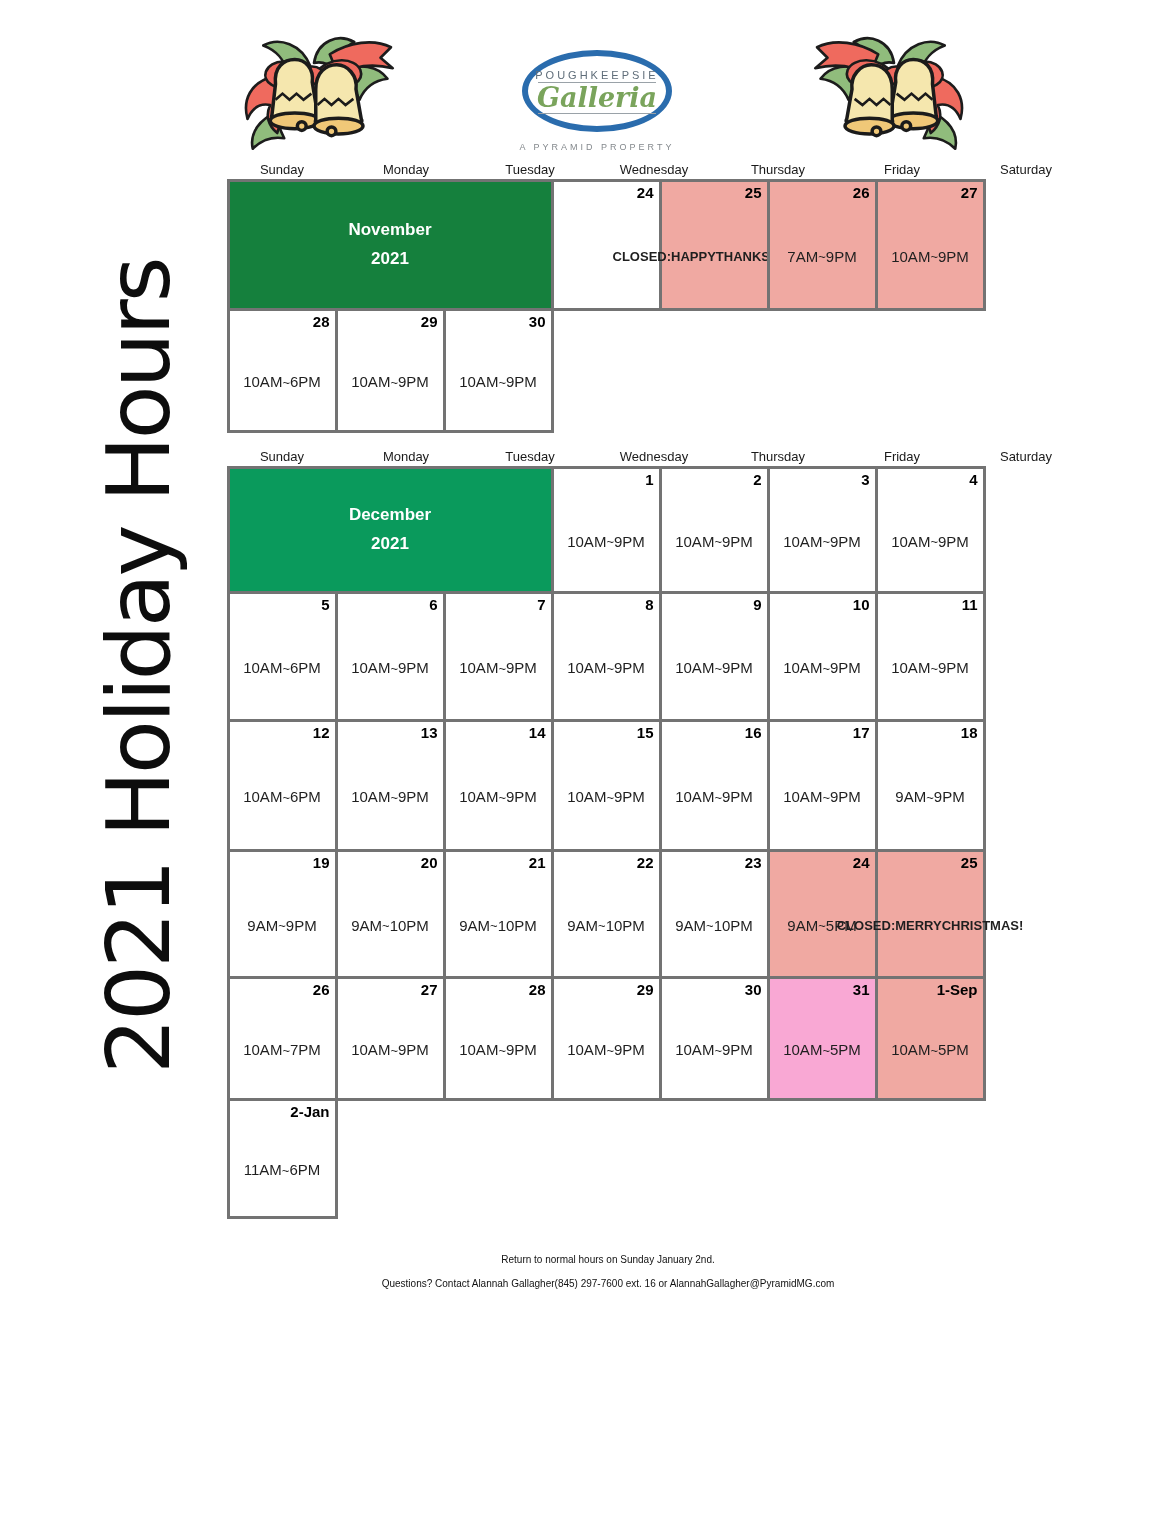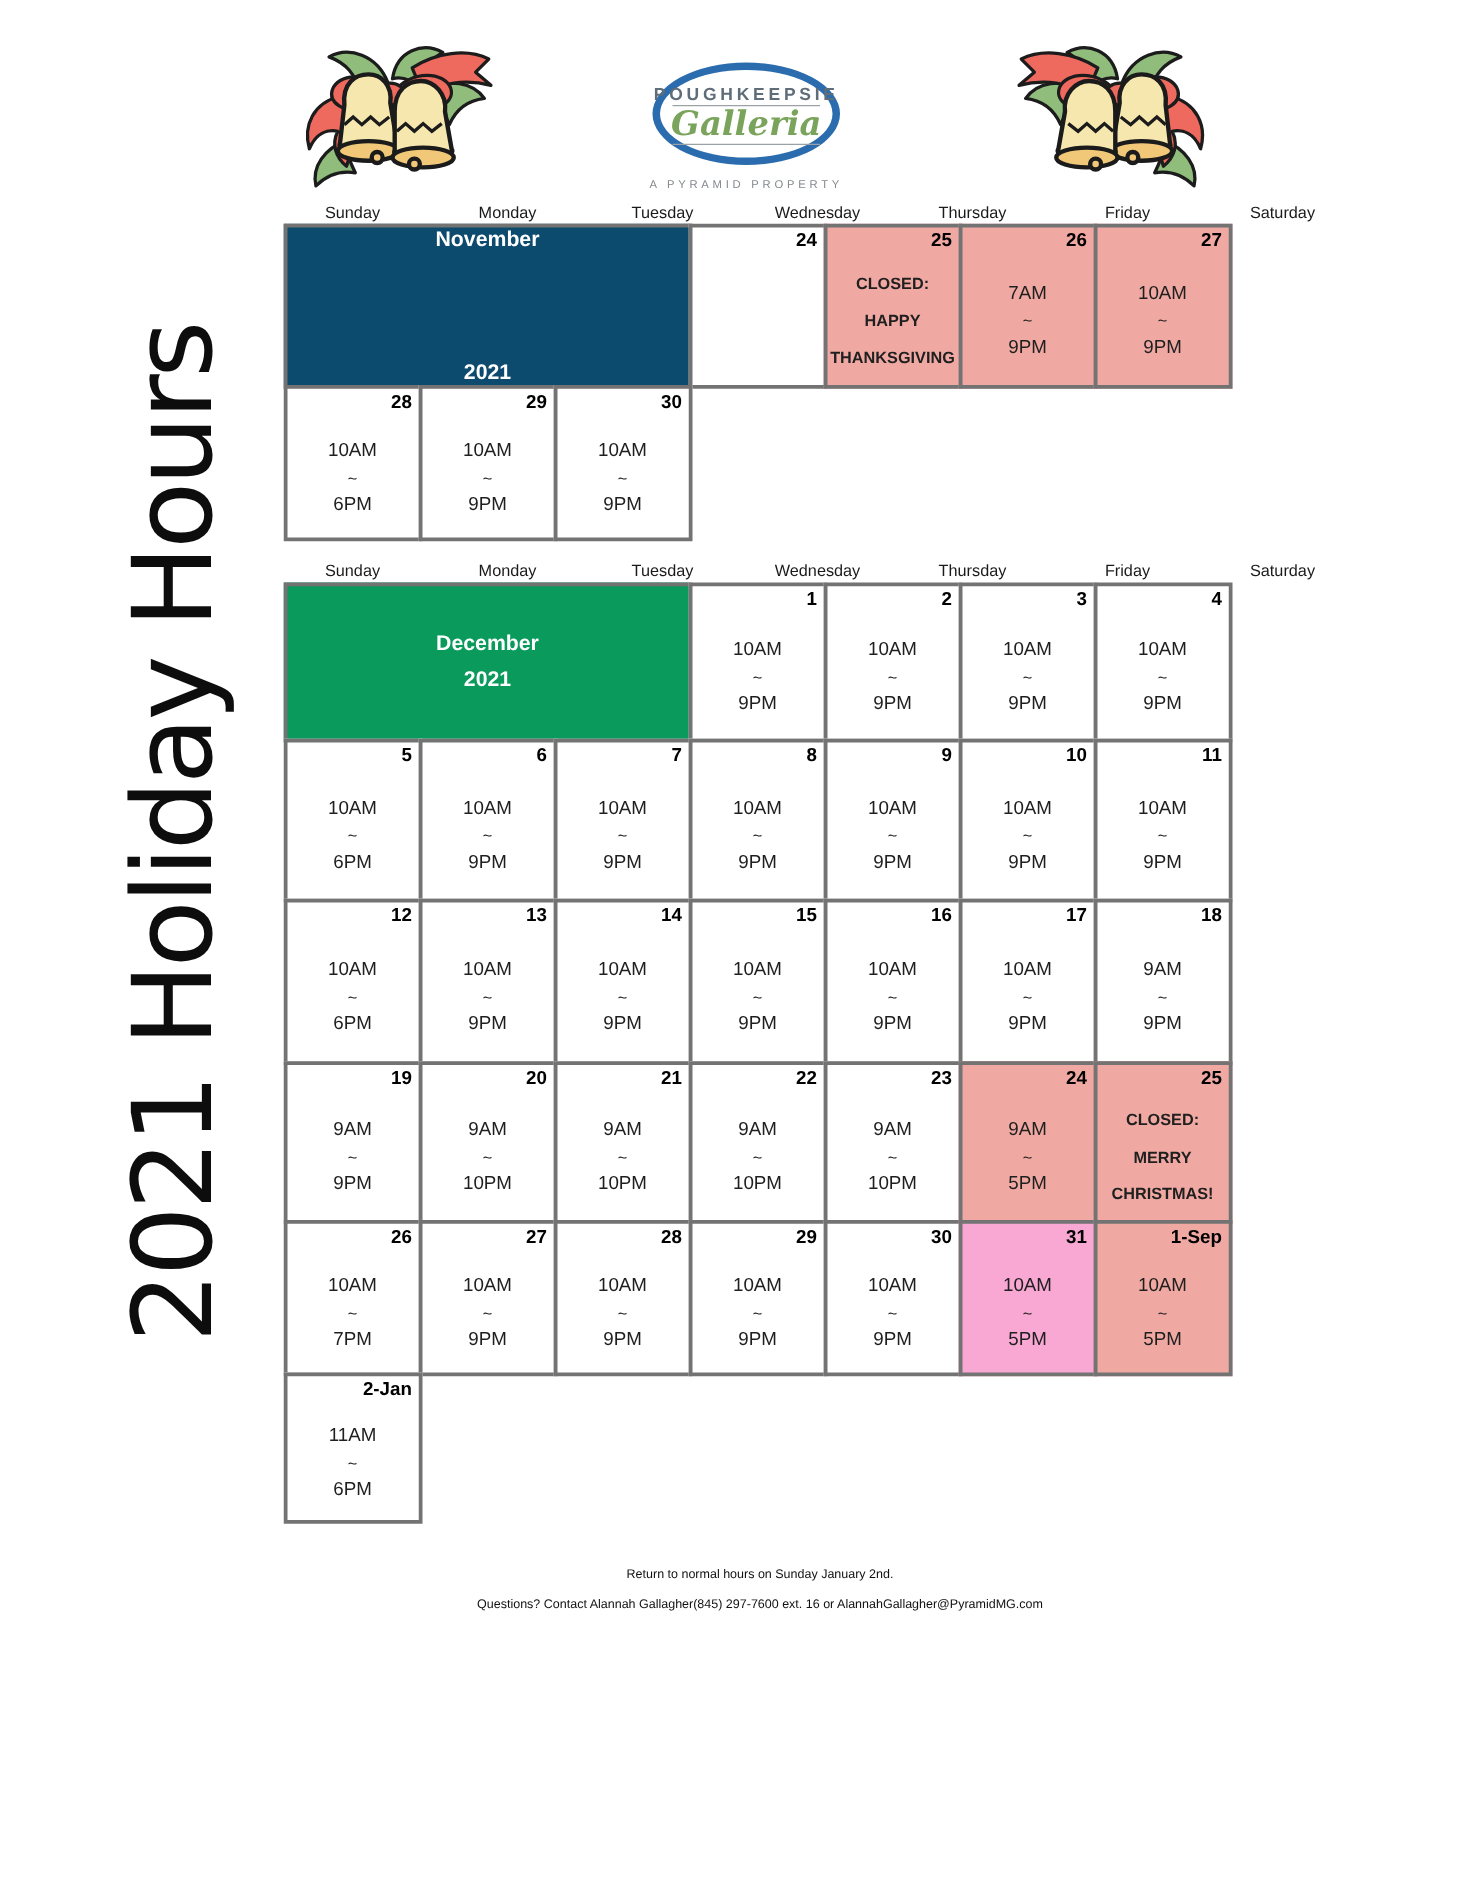--- a/index.html
+++ b/index.html
@@ -22,21 +22,21 @@
   .bells-right { left:806px; top:28px; transform:scaleX(-1); }
   .bells svg { width:100%; height:100%; }
 
   .logo { position:absolute; left:512px; top:50px; width:170px; text-align:center; }
   .logo-oval{
     width:150px; height:82px; margin:0 auto;
     border:6px solid #2a6cad; border-radius:50%;
     display:flex; flex-direction:column; align-items:center; justify-content:center;
     background:#fff;
   }
-  .logo-top{ font-size:14px; font-weight:bold; letter-spacing:3px; color:#5f6d79; margin-bottom:1px; }
+  .logo-top{ font-size:11px; font-weight:normal; letter-spacing:3px; color:#5f6d79; margin-bottom:1px; }
   .logo-rule{ width:118px; height:1px; background:#9aa2a8; }
   .logo-script{
     font-family:"DejaVu Serif", serif; font-style:italic; font-weight:bold;
     font-size:27px; color:#7aa45c; line-height:1; margin:1px 0 2px 0;
   }
   .logo-tagline{ margin-top:10px; font-size:9px; letter-spacing:3px; color:#84898d; }
 
   
   .month { position:absolute; left:228px; width:760px; }
   .month-november { top:162px; }
@@ -56,21 +56,21 @@
   .cell.month-cell{
     display:flex; flex-direction:column; align-items:center; justify-content:center;
     gap:9px; color:#fff; font-weight:bold; font-size:17px;
   }
   .cell .date{
     position:absolute; top:2px; right:5px;
     font-size:15px; font-weight:bold; color:#000;
   }
   .cell .hours{
     position:absolute; left:0; right:0; top:24px; bottom:0;
-    display:flex; flex-direction:column; align-items:center; justify-content:center;
+    display:flex; flex-direction:row; align-items:center; justify-content:center;
     text-align:center;
   }
   .cell .hours .line{ font-size:15px; line-height:1.2; margin:5px 0; color:#1f1f1f; }
   .cell .hours .tilde{ font-size:13px; line-height:1; margin:1px 0; color:#1f1f1f; }
   .cell.closed .hours .line{ font-size:13px; font-weight:bold; margin:7px 0; }
 
   
   .footer{
     position:absolute; left:168px; top:1248px; width:880px;
     text-align:center; font-size:10px; line-height:24px; color:#111;
@@ -165,21 +165,21 @@
     <div class="weekdays">
         <div class="wd">Sunday</div>
         <div class="wd">Monday</div>
         <div class="wd">Tuesday</div>
         <div class="wd">Wednesday</div>
         <div class="wd">Thursday</div>
         <div class="wd">Friday</div>
         <div class="wd">Saturday</div>
       </div>
     <div class="grid grid-november">
-        <div class="cell month-cell" style="grid-column: span 3; background: #0c4a6e; justify-content: space-between;">
+        <div class="cell month-cell" style="grid-column: span 3; background: #15803d;">
           <div class="month-line">November</div>
           <div class="month-line">2021</div>
         </div>
         <div class="cell day">
           <div class="date">24</div>
           <div class="hours"></div>
         </div>
         <div class="cell day closed" style="background: rgb(240, 169, 162);">
           <div class="date">25</div>
           <div class="hours">

